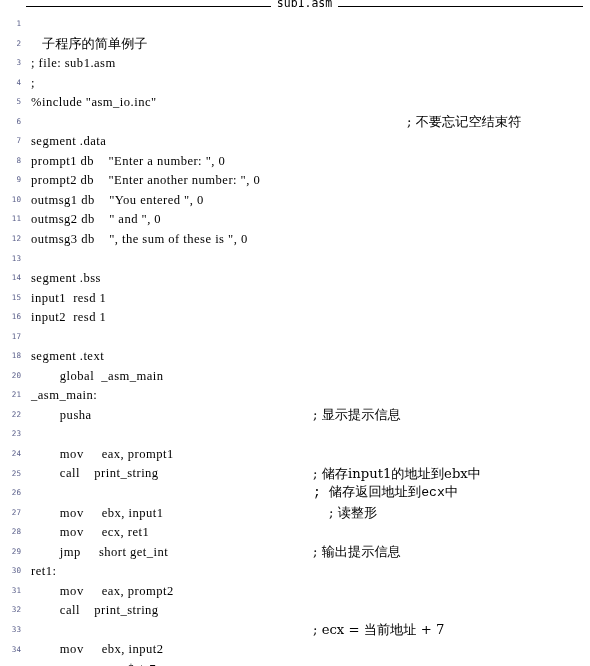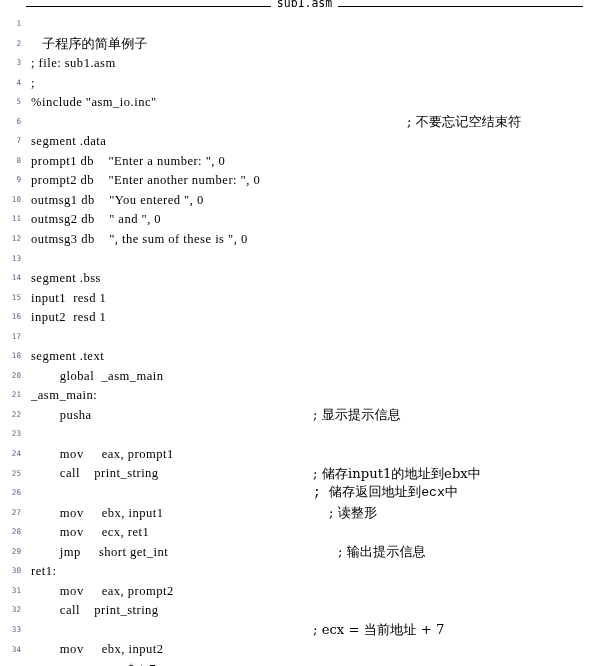--- a/index.html
+++ b/index.html
@@ -128,21 +128,21 @@
       <div class="code-line"><span class="lineno">18</span><span class="srccode">_asm_main:</span></div>
       <div class="code-line"><span class="lineno">20</span><span class="srccode">        pusha</span></div>
       <div class="code-line"><span class="lineno">21</span><span class="srccode"></span></div>
       <div class="code-line"><span class="lineno">22</span><span class="srccode">        mov     eax, prompt1</span><span class="cmt" style="left: 313px;">; 显示提示信息</span></div>
       <div class="code-line"><span class="lineno">23</span><span class="srccode">        call    print_string</span></div>
       <div class="code-line"><span class="lineno">24</span><span class="srccode"></span></div>
       <div class="code-line"><span class="lineno">25</span><span class="srccode">        mov     ebx, input1</span><span class="cmt" style="left: 313px;">; 储存input1的地址到ebx中</span></div>
       <div class="code-line"><span class="lineno">26</span><span class="srccode">        mov     ecx, ret1</span><span class="cmt" style="left: 313px; font-family: Liberation Mono, monospace;">; 储存返回地址到ecx中</span></div>
       <div class="code-line"><span class="lineno">27</span><span class="srccode">        jmp     short get_int</span><span class="cmt" style="left: 313px; margin-left: 16px;">; 读整形</span></div>
       <div class="code-line"><span class="lineno">28</span><span class="srccode">ret1:</span></div>
-      <div class="code-line"><span class="lineno">29</span><span class="srccode">        mov     eax, prompt2</span><span class="cmt" style="left: 313px; margin-left: 25px;">; 输出提示信息</span></div>
+      <div class="code-line"><span class="lineno">29</span><span class="srccode">        mov     eax, prompt2</span><span class="cmt" style="left: 313px;">; 输出提示信息</span></div>
       <div class="code-line"><span class="lineno">30</span><span class="srccode">        call    print_string</span></div>
       <div class="code-line"><span class="lineno">31</span><span class="srccode"></span></div>
       <div class="code-line"><span class="lineno">32</span><span class="srccode">        mov     ebx, input2</span></div>
       <div class="code-line"><span class="lineno">33</span><span class="srccode">        mov     ecx, $ + 7</span><span class="cmt" style="left: 313px;">; ecx = 当前地址 + 7</span></div>
       <div class="code-line"><span class="lineno">34</span><span class="srccode">        jmp     short get_int</span></div>
     </div>
 
 </div>
 
 </body></html>

